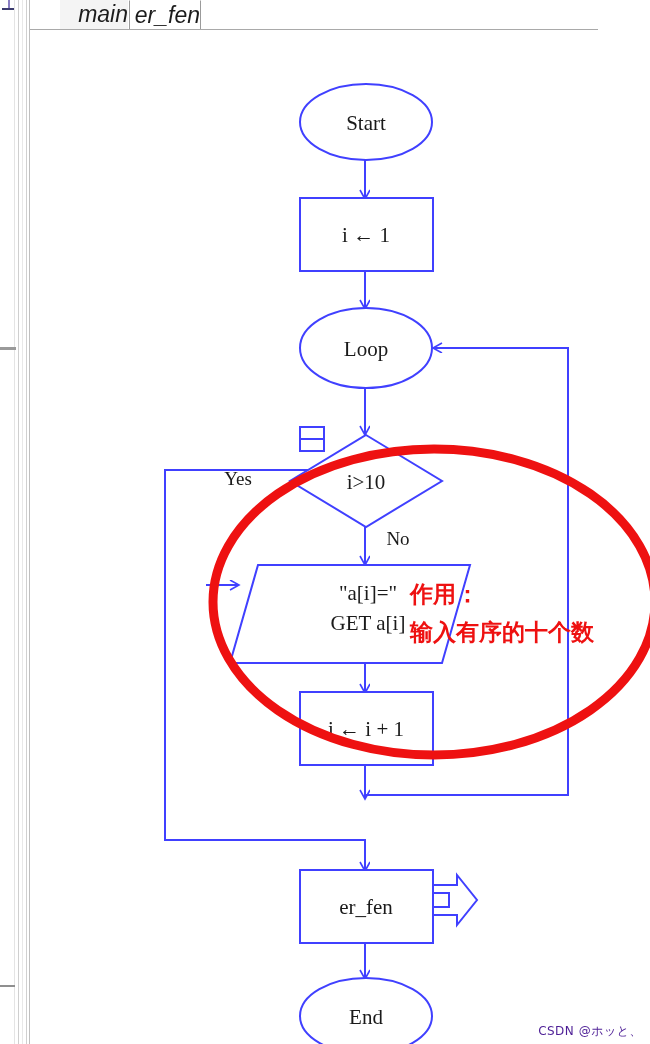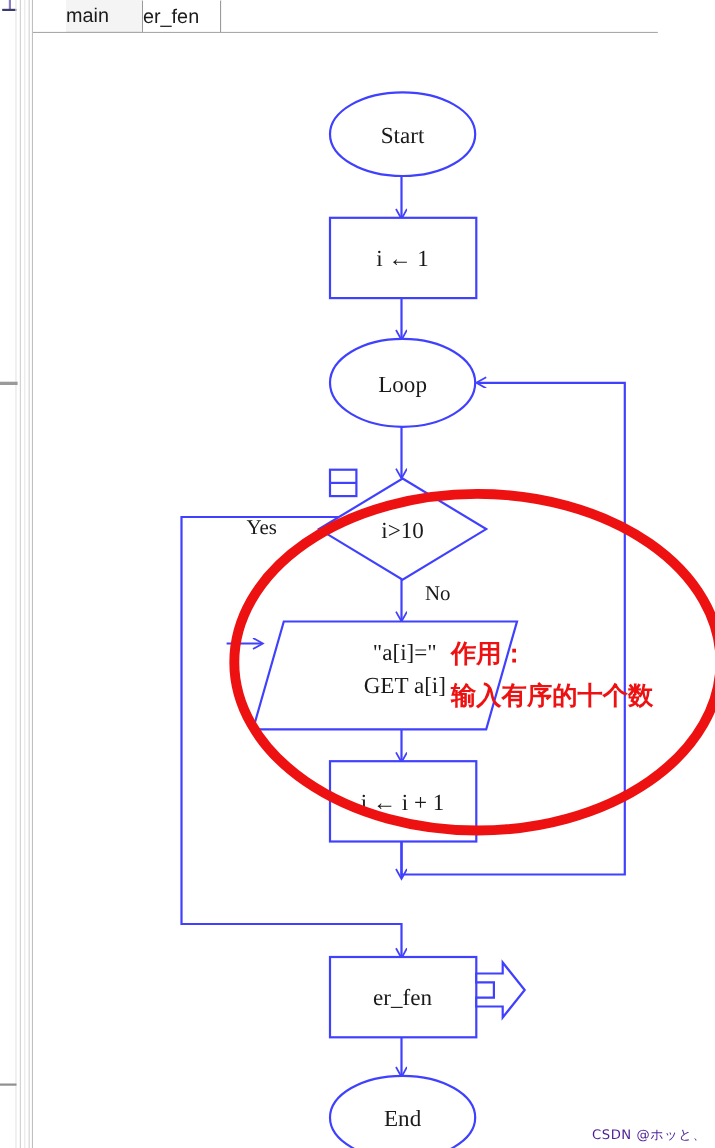--- a/index.html
+++ b/index.html
@@ -80,26 +80,27 @@
   .tabstrip-underline {
     position: absolute;
     left: 30px; top: 29px;
     width: 568px; height: 1px;
     background: #a9a9a9;
   }
   .tab {
     position: absolute;
     top: 0;
     height: 29px;
-    font-size: 18px;
+    font-size: 23px;
     line-height: 28px;
     color: #1b1b1b;
-    text-align: left;
+    text-align: right;
     font-family: "Liberation Sans", sans-serif;
     white-space: nowrap;
+    font-style: italic;
   }
   .tab.inactive {
     left: 30px;
     width: 68px;
     background: #f4f4f4;
     border-bottom: 1px solid #a9a9a9;
   }
   .tab.active {
     left: 99px;
     width: 70px;

